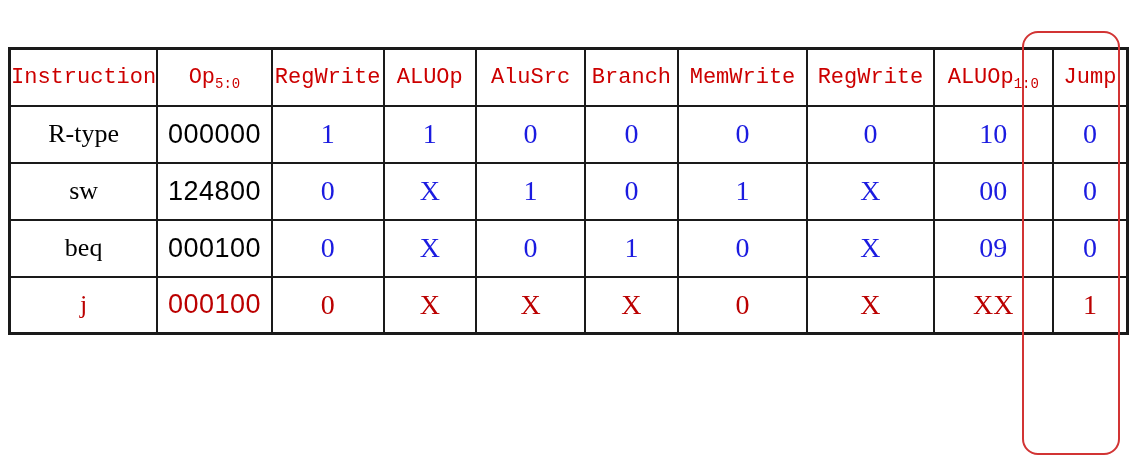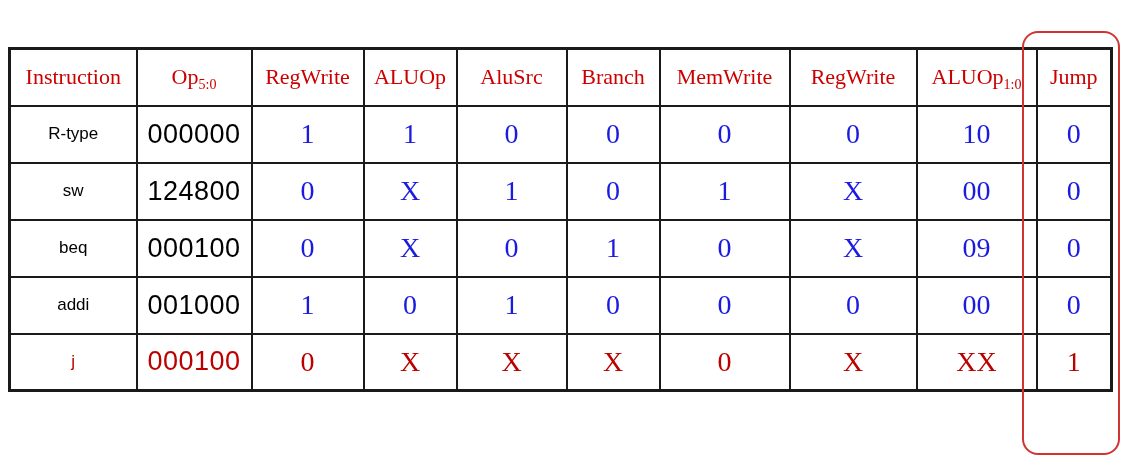--- a/index.html
+++ b/index.html
@@ -31,29 +31,29 @@
     border:2px solid var(--grid);
     text-align:center;
     vertical-align:middle;
     padding:0;
     overflow:hidden;
     background:#ffffff;
   }
   thead tr{height:57px;}
   tbody tr{height:57px;}
   th{
-    font-family:Liberation Serif, serif;
+    font-family:Liberation Mono, monospace;
     font-weight:normal;
     font-size:22px;
     color:var(--header-red);
   }
   th sub{font-size:14px;line-height:0;}
   .cell-instruction{
-    font-family:Liberation Sans, sans-serif;
-    font-size:17px;
+    font-family:Liberation Serif, serif;
+    font-size:26px;
     color:var(--plain-black);
   }
   .cell-op{
     font-family:"Liberation Sans",sans-serif;
     font-size:27px;
     letter-spacing:0.5px;
     color:var(--plain-black);
   }
   .cell-value{
     font-family:"Liberation Serif",serif;
@@ -132,32 +132,20 @@
           <td class="cell-op">000100</td>
           <td class="cell-value">0</td>
           <td class="cell-value">X</td>
           <td class="cell-value">0</td>
           <td class="cell-value">1</td>
           <td class="cell-value">0</td>
           <td class="cell-value">X</td>
           <td class="cell-value">09</td>
           <td class="cell-value">0</td>
         </tr>
-        <tr>
-          <td class="cell-instruction">addi</td>
-          <td class="cell-op">001000</td>
-          <td class="cell-value">1</td>
-          <td class="cell-value">0</td>
-          <td class="cell-value">1</td>
-          <td class="cell-value">0</td>
-          <td class="cell-value">0</td>
-          <td class="cell-value">0</td>
-          <td class="cell-value">00</td>
-          <td class="cell-value">0</td>
-        </tr>
         <tr class="highlight-row">
           <td class="cell-instruction">j</td>
           <td class="cell-op">000100</td>
           <td class="cell-value">0</td>
           <td class="cell-value">X</td>
           <td class="cell-value">X</td>
           <td class="cell-value">X</td>
           <td class="cell-value">0</td>
           <td class="cell-value">X</td>
           <td class="cell-value">XX</td>

